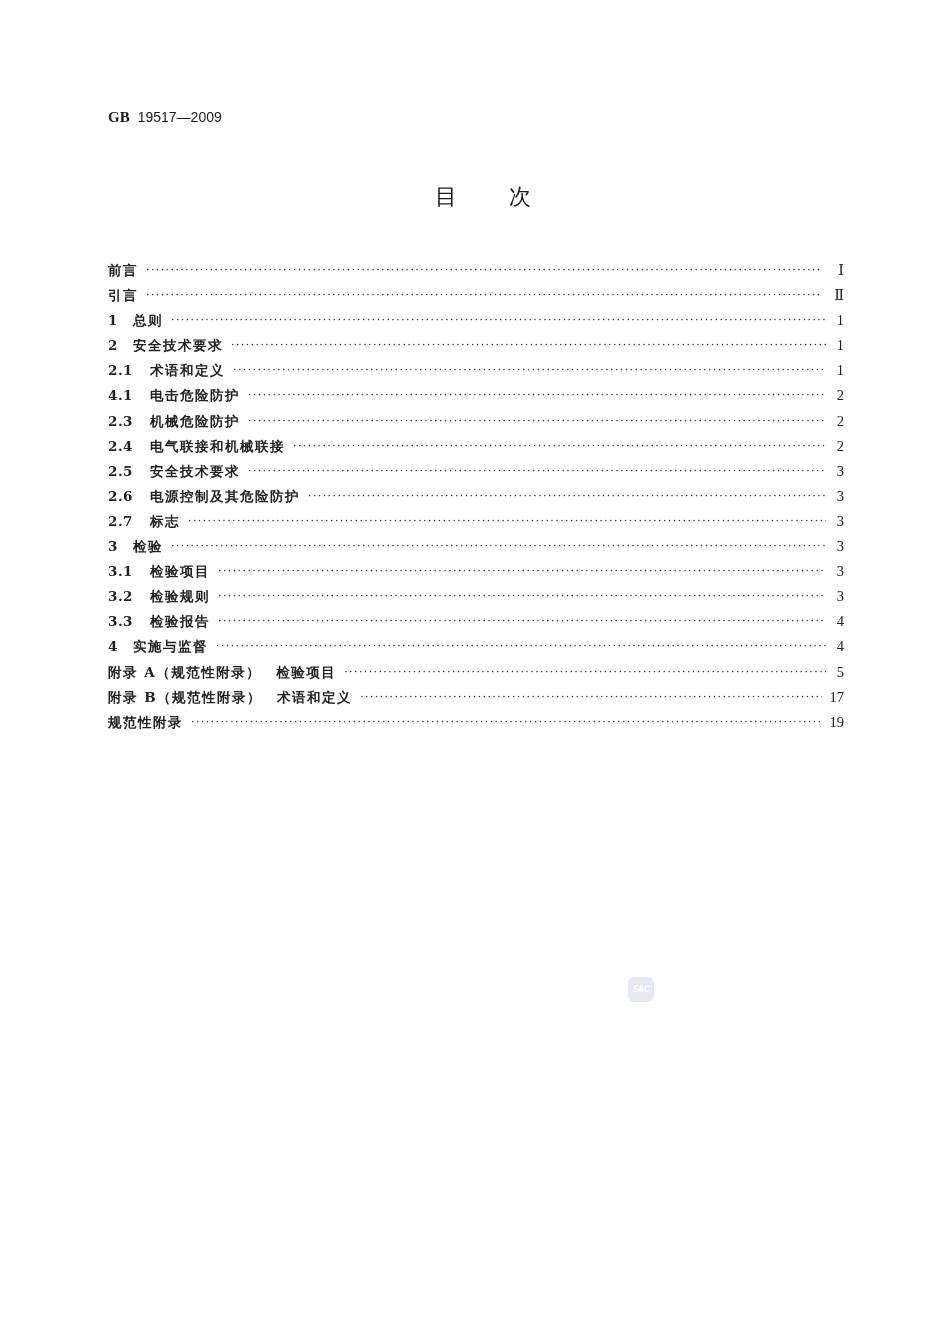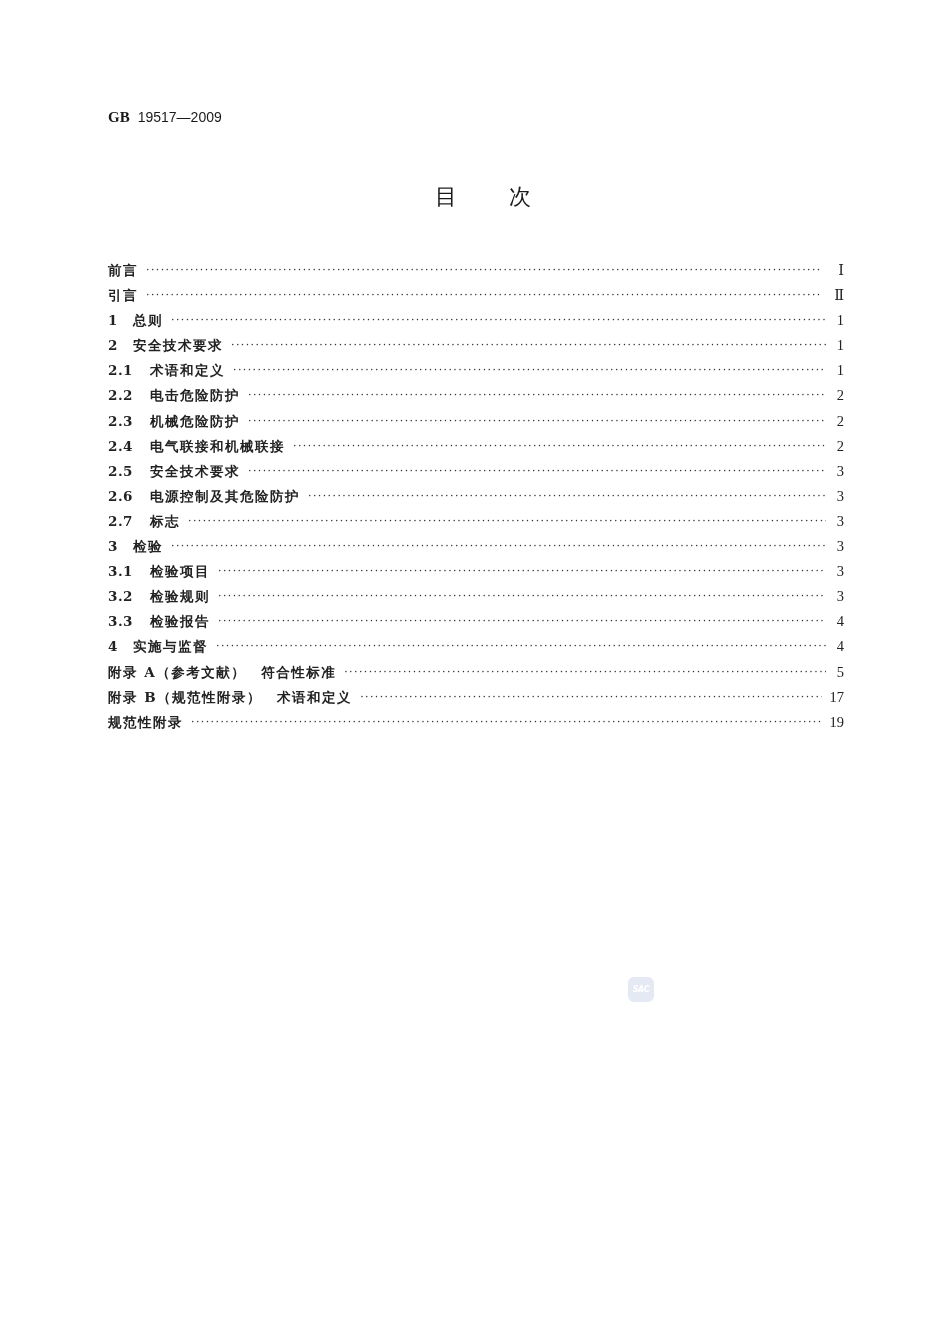--- a/index.html
+++ b/index.html
@@ -147,21 +147,21 @@
     <span class="toc-label"><span class="sec single">2</span><span>安全技术要求</span></span>
     <span class="toc-dots"></span>
     <span class="toc-page">1</span>
   </div>
   <div class="toc-row">
     <span class="toc-label"><span class="sec double">2.1</span><span>术语和定义</span></span>
     <span class="toc-dots"></span>
     <span class="toc-page">1</span>
   </div>
   <div class="toc-row">
-    <span class="toc-label"><span class="sec double">2.2</span><span>电击危险防护</span></span>
+    <span class="toc-label"><span class="sec double">4.1</span><span>电击危险防护</span></span>
     <span class="toc-dots"></span>
     <span class="toc-page">2</span>
   </div>
   <div class="toc-row">
     <span class="toc-label"><span class="sec double">2.3</span><span>机械危险防护</span></span>
     <span class="toc-dots"></span>
     <span class="toc-page">2</span>
   </div>
   <div class="toc-row">
     <span class="toc-label"><span class="sec double">2.4</span><span>电气联接和机械联接</span></span>
@@ -202,21 +202,21 @@
     <span class="toc-label"><span class="sec double">3.3</span><span>检验报告</span></span>
     <span class="toc-dots"></span>
     <span class="toc-page">4</span>
   </div>
   <div class="toc-row">
     <span class="toc-label"><span class="sec single">4</span><span>实施与监督</span></span>
     <span class="toc-dots"></span>
     <span class="toc-page">4</span>
   </div>
   <div class="toc-row">
-    <span class="toc-label">附录 A（参考文献）　符合性标准</span>
+    <span class="toc-label">附录 A（规范性附录）　检验项目</span>
     <span class="toc-dots"></span>
     <span class="toc-page">5</span>
   </div>
   <div class="toc-row">
     <span class="toc-label">附录 B（规范性附录）　术语和定义</span>
     <span class="toc-dots"></span>
     <span class="toc-page">17</span>
   </div>
   <div class="toc-row">
     <span class="toc-label">规范性附录</span>

